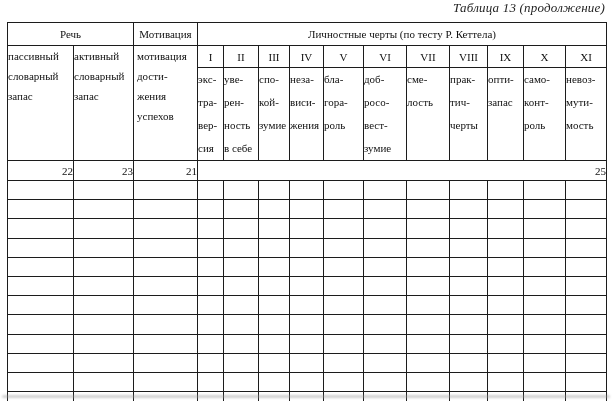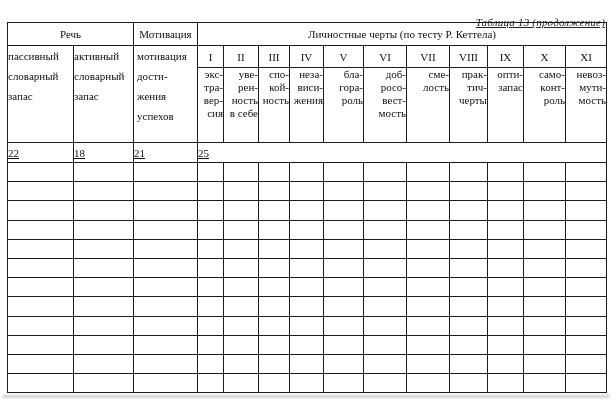--- a/index.html
+++ b/index.html
@@ -5,49 +5,48 @@
   html, body { margin:0; padding:0; }
   body {
     width:612px; height:401px;
     background:#ffffff;
     font-family:"Liberation Serif", serif;
     color:#111111;
     position:relative;
     overflow:hidden;
   }
   .caption {
-    position:absolute; top:16px; right:7px;
-    font-style:italic; font-size:11px; color:#222;
+    position:absolute; top:0; right:7px;
+    font-style:italic; font-size:13px; color:#222;
     letter-spacing:0.2px;
-    text-decoration:underline;
   }
   table.grid {
     position:absolute; left:7px; top:22px;
     border-collapse:collapse; table-layout:fixed;
   }
   table.grid td {
     border:1px solid #1c1c1c;
     padding:0;
     font-size:11px;
     overflow:hidden;
   }
   .r-group td { height:22px; text-align:center; vertical-align:middle; font-size:11.5px; }
   .r-roman td { height:21px; text-align:center; vertical-align:middle; font-size:11px; }
   td.sub {
     vertical-align:top; text-align:left;
     white-space:pre-line; line-height:20px;
     padding-top:4px; font-size:11px;
   }
   td.sub.left { text-align:left; padding-left:3px; }
   .r-labels td {
-    height:74px; vertical-align:top; text-align:right;
-    white-space:pre-line; line-height:13px;
+    height:74px; vertical-align:top; text-align:left;
+    white-space:pre-line; line-height:23px;
     padding:2px 0 0 2px; font-size:10.5px;
   }
-  .r-nums td { height:19px; text-align:left; vertical-align:middle; font-size:11px;text-decoration:underline; }
+  .r-nums td { height:19px; text-align:right; vertical-align:middle; font-size:11px; }
   tr.er td { height:18.2px; }
   .scan-shadow {
     position:absolute; left:2px; right:2px; top:395px; height:3px;
     background:#9a9a9a; opacity:0.45; filter:blur(1.2px);
     border-radius:2px;
   }
 </style>
 </head>
 <body>
 
@@ -103,48 +102,48 @@
     <td>экс-
 тра-
 вер-
 сия</td>
     <td>уве-
 рен-
 ность
 в себе</td>
     <td>спо-
 кой-
-ность</td>
+зумие</td>
     <td>неза-
 виси-
 жения</td>
     <td>бла-
 гора-
 роль</td>
     <td>доб-
 росо-
 вест-
-мость</td>
+зумие</td>
     <td>сме-
 лость</td>
     <td>прак-
 тич-
 черты</td>
     <td>опти-
 запас</td>
     <td>само-
 конт-
 роль</td>
     <td>невоз-
 мути-
 мость</td>
   </tr>
   <tr class="r-nums">
     <td>22</td>
-    <td>18</td>
+    <td>23</td>
     <td>21</td>
     <td colspan="11">25</td>
   </tr>
   </tbody>
     <tbody>
       <tr class="er">
         <td></td>
         <td></td>
         <td></td>
         <td></td>

